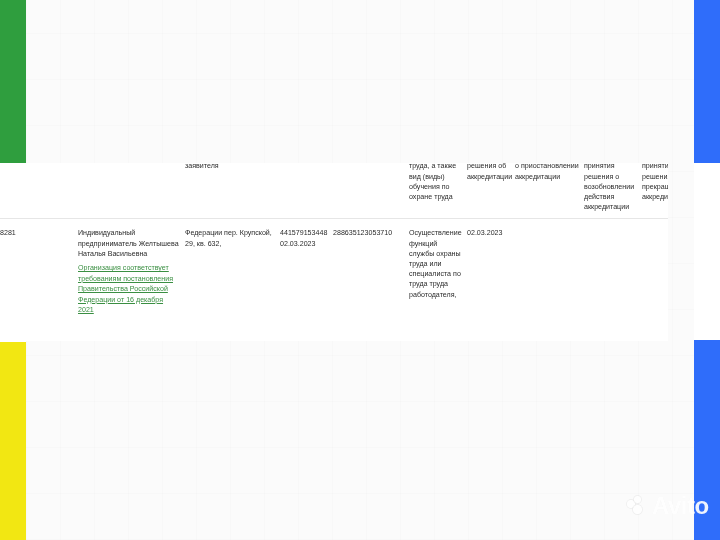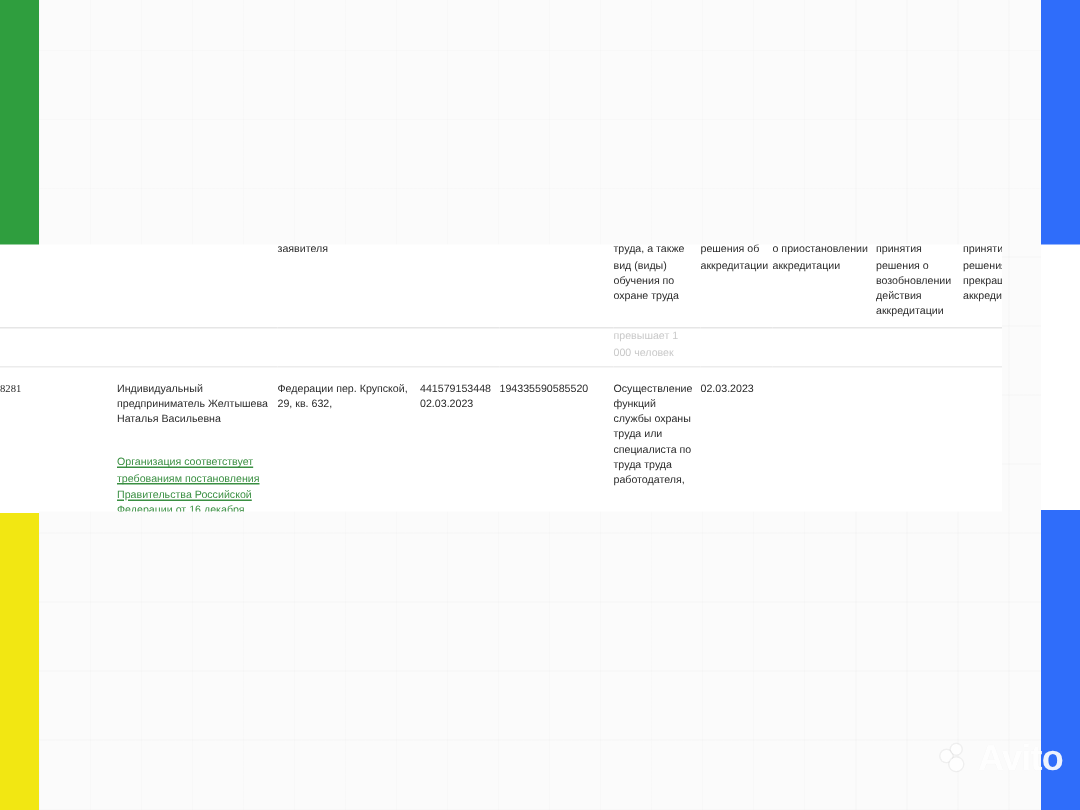--- a/index.html
+++ b/index.html
@@ -81,26 +81,26 @@
 
   tbody tr.ghost-row td {
     color: #c9c9c9;
     padding-top: 0;
     padding-bottom: 4px;
     border-bottom: 1px solid #ececec;
   }
 
   tbody tr.data-row td { padding-top: 9px; }
 
-  .cell-pad-l { padding-left: 8px; font-family: Liberation Serif, serif; }
+  .cell-pad-l { padding-left: 8px; }
 
   a.note-link {
     color: #3a8f42;
     display: inline-block;
-    margin-top: 19px;
+    margin-top: 4px;
     line-height: 10.6px;
   }
 
   
   col.c1 { width: 78px; }
   col.c2 { width: 107px; }
   col.c3 { width: 95px; }
   col.c4 { width: 53px; }
   col.c5 { width: 76px; }
   col.c6 { width: 58px; }
@@ -168,45 +168,33 @@
           <th>ОГРН</th>
           <th>Вид услуги в области охраны труда, а также вид (виды) обучения по охране труда</th>
           <th>Дата принятия решения об аккредитации</th>
           <th>Дата и основание принятия решения о приостановлении аккредитации</th>
           <th>Дата и основание принятия решения о возобновлении действия аккредитации</th>
           <th>Дата и основание принятия решения о прекращении аккредитации</th>
         </tr>
       </thead>
       <tbody>
 
-        <tr class="ghost-row">
-          <td class="cell-pad-l"></td>
-          <td></td>
-          <td></td>
-          <td></td>
-          <td></td>
-          <td>превышает 1 000 человек</td>
-          <td></td>
-          <td></td>
-          <td></td>
-          <td></td>
-        </tr>
 
         <tr class="data-row">
           <td class="cell-pad-l">8281</td>
           <td>
             <span>Индивидуальный предприниматель Желтышева Наталья Васильевна</span>
             <a class="note-link" href="#">Организация соответствует требованиям постановления Правительства Российской Федерации от 16 декабря 2021</a>
           </td>
           <td>Федерации пер. Крупской, 29, кв. 632,</td>
           <td>
             <span>441579153448</span><br>
             <span>02.03.2023</span>
           </td>
-          <td>194335590585520</td>
+          <td>288635123053710</td>
           <td>Осуществление функций службы охраны труда или специалиста по труда труда работодателя,</td>
           <td>02.03.2023</td>
           <td></td>
           <td></td>
           <td></td>
         </tr>
 
       </tbody>
     </table>
   </div>

